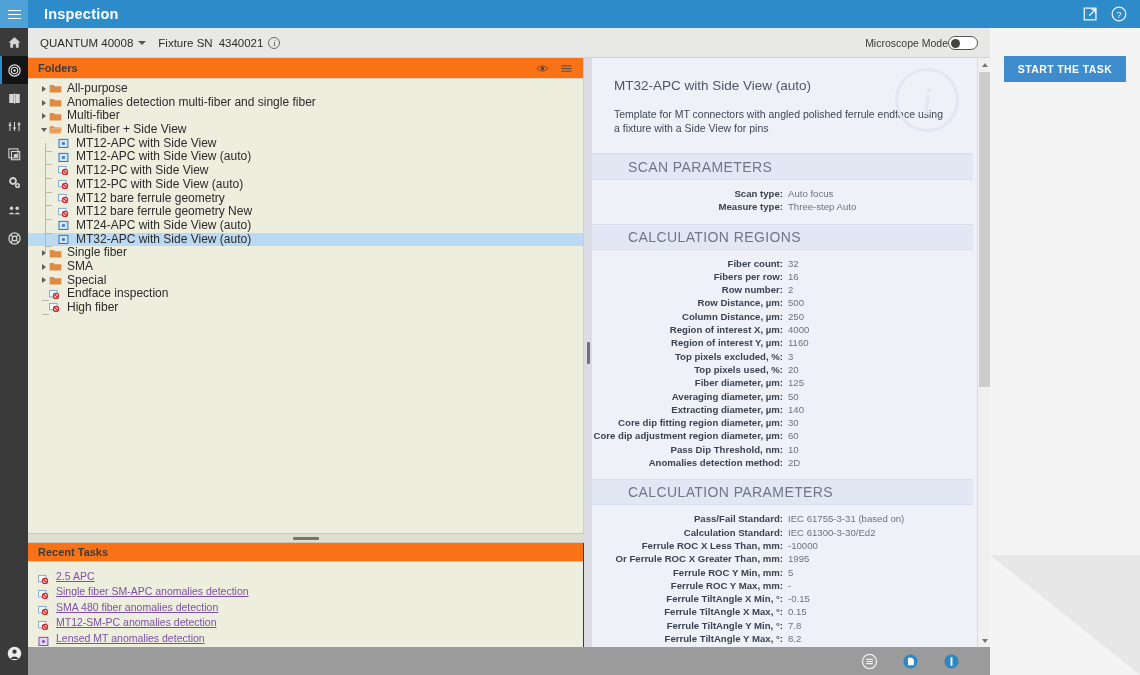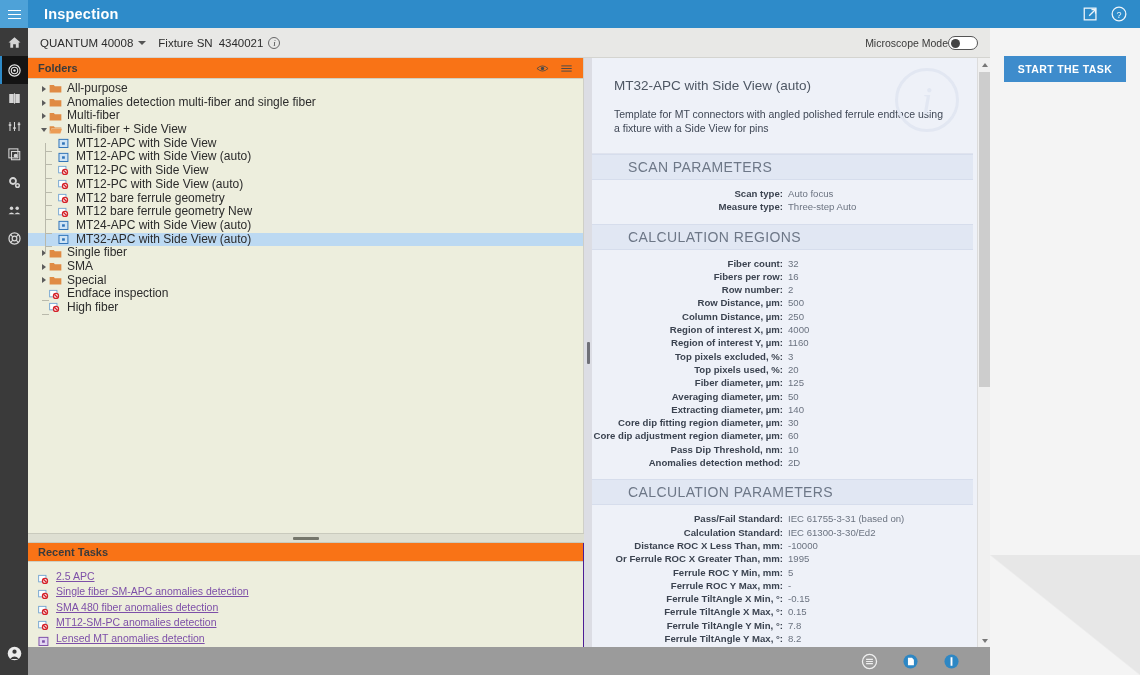--- a/index.html
+++ b/index.html
@@ -654,21 +654,21 @@
         <div class="kv-list">
           <div class="kv-row">
             <span class="kv-key">Pass/Fail Standard:</span>
             <span class="kv-val">IEC 61755-3-31 (based on)</span>
           </div>
           <div class="kv-row">
             <span class="kv-key">Calculation Standard:</span>
             <span class="kv-val">IEC 61300-3-30/Ed2</span>
           </div>
           <div class="kv-row">
-            <span class="kv-key">Distance ROC X Less Than, mm:</span>
+            <span class="kv-key">Ferrule ROC X Less Than, mm:</span>
             <span class="kv-val">-10000</span>
           </div>
           <div class="kv-row">
             <span class="kv-key">Or Ferrule ROC X Greater Than, mm:</span>
             <span class="kv-val">1995</span>
           </div>
           <div class="kv-row">
             <span class="kv-key">Ferrule ROC Y Min, mm:</span>
             <span class="kv-val">5</span>
           </div>

